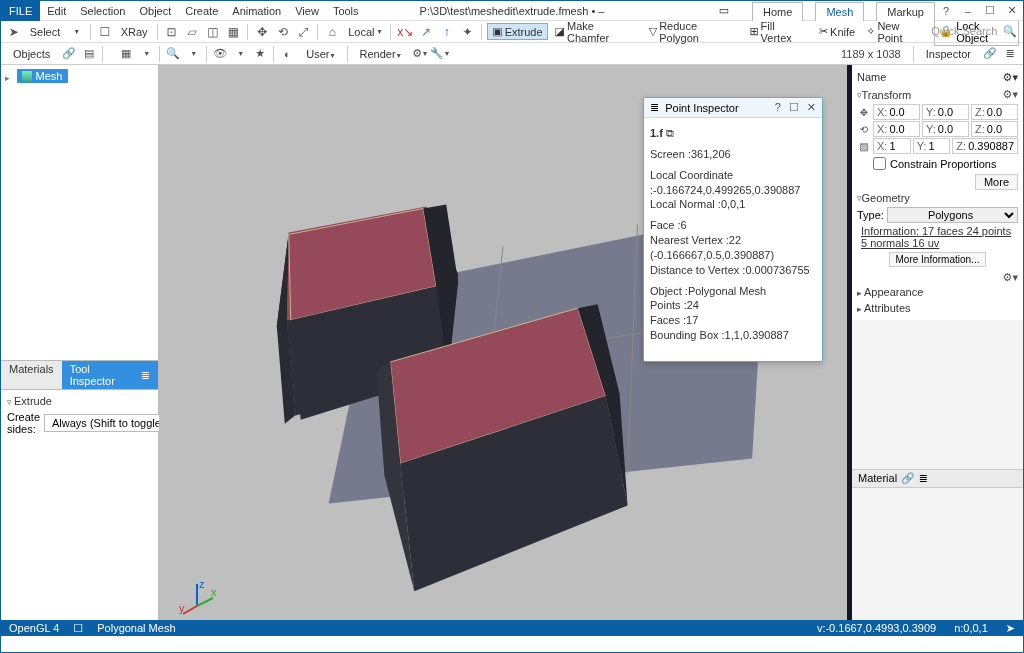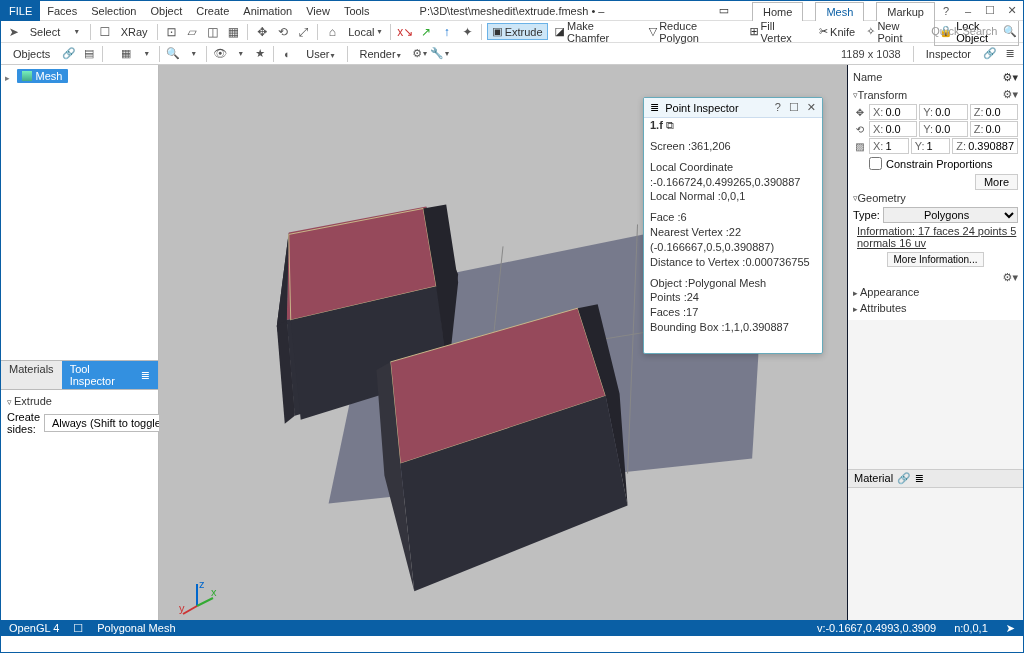--- a/index.html
+++ b/index.html
@@ -49,21 +49,21 @@
 .tool-inspector { background:#fff; padding:3px 6px; flex:1;}
 .tool-inspector .sect { color:#333; padding:2px 0; }
 .tool-inspector .sect::before { content:"▿ "; color:#555; font-size:9px;}
 .tool-inspector .row { display:flex; align-items:center; gap:4px; padding:2px 0;}
 .tool-inspector select { flex:1; font-size:11px; border:1px solid #bbb; padding:1px 3px; background:#fff;}
 
 .viewport { flex:1; background:#bfbfbf; position:relative; overflow:hidden;}
 .axis-gizmo { position:absolute; left:18px; bottom:18px; width:40px;height:40px; }
 
 
-.right-panel { width:176px; background:#8b5cf6; border-left:1px solid #0f172a; display:flex; flex-direction:column;}
+.right-panel { width:176px; background:#8b5cf6; border-left:5px solid #0f172a; display:flex; flex-direction:column;}
 .insp-body { background:#fff; padding:4px 5px; flex:0 0 auto;}
 .insp-body .row { padding:2px 0; color:#333;}
 .insp-body .sect-hdr { padding:2px 0; color:#333; display:flex; align-items:center;}
 .insp-body .sect-hdr::before { content:"▿ "; font-size:9px; color:#555;}
 .insp-body .sect-hdr .gear{margin-left:auto;color:#555;}
 .insp-body .sect-hdr2::before { content:"▸ "; font-size:9px; color:#555;}
 .xyz-row { display:flex; gap:2px; align-items:center; margin:1px 0;}
 .xyz-row .pre-ico{ width:14px; text-align:center; color:#555; font-size:10px;}
 .xyz-row .fld { flex:1; border:1px solid #ccc; padding:0 3px; height:16px; display:flex; align-items:center; background:#fff;}
 .xyz-row .fld span.lbl{ color:#666; margin-right:2px;}
@@ -73,36 +73,36 @@
 .type-row select{ flex:1; font-size:11px; border:1px solid #bbb;padding-left:36px;}
 .info-row{ padding:1px 0 1px 4px; color:#333; font-size:10px;text-decoration:underline;}
 .more-info-btn{ border:1px solid #ccc; padding:1px 6px; background:#f7f7f7; display:block; margin:2px auto 4px; font-size:10px;}
 .right-panel .spacer{ flex:1; background:#f4f4f4;}
 .mat-header { background:#eaeaea; border-top:1px solid #ccc; border-bottom:1px solid #ccc; padding:2px 6px; display:flex; align-items:center; gap:4px;}
 
 
 .point-inspector { position:absolute; left:484px; top:32px; width:180px; background:#fff; border:1px solid #6ab; border-radius:2px; box-shadow:0 2px 6px rgba(0,0,0,0.2);}
 .point-inspector .pi-title { background:#eef6fb; padding:3px 6px; display:flex; align-items:center; gap:6px; border-bottom:1px solid #cde;}
 .point-inspector .pi-title .ctls{ margin-left:auto; display:flex; gap:8px; color:#555;}
-.point-inspector .pi-body { padding:0 6px 18px; color:#333; line-height:1.35;}
+.point-inspector .pi-body { padding:8px 6px 18px; color:#333; line-height:1.35;}
 .point-inspector .pi-body b { font-weight:bold;}
 .point-inspector .pi-row { padding:0; }
 
 
 .statusbar { position:absolute; left:0; right:0; bottom:16px; height:16px; background:#0a5fa5; color:#fff; display:flex; align-items:center; padding:0 8px; gap:14px;}
 .statusbar .right{ margin-left:auto; display:flex; gap:18px; align-items:center;justify-content:flex-end;}
 </style>
 </head>
 <body>
 
 <div class="menubar">
   <div class="file-btn">
       <span>FILE</span>
     </div>
-  <div class="menu-item"><span>Faces</span></div>
+  <div class="menu-item"><span>Edit</span></div>
   <div class="menu-item"><span>Selection</span></div>
   <div class="menu-item"><span>Object</span></div>
   <div class="menu-item"><span>Create</span></div>
   <div class="menu-item"><span>Animation</span></div>
   <div class="menu-item"><span>View</span></div>
   <div class="menu-item"><span>Tools</span></div>
   <div class="title">P:\3D\test\meshedit\extrude.fmesh  •  –</div>
   <div class="right-items">
     <div class="chat-ico">▭</div>
     <div class="tab-like"><span>Home</span></div>

